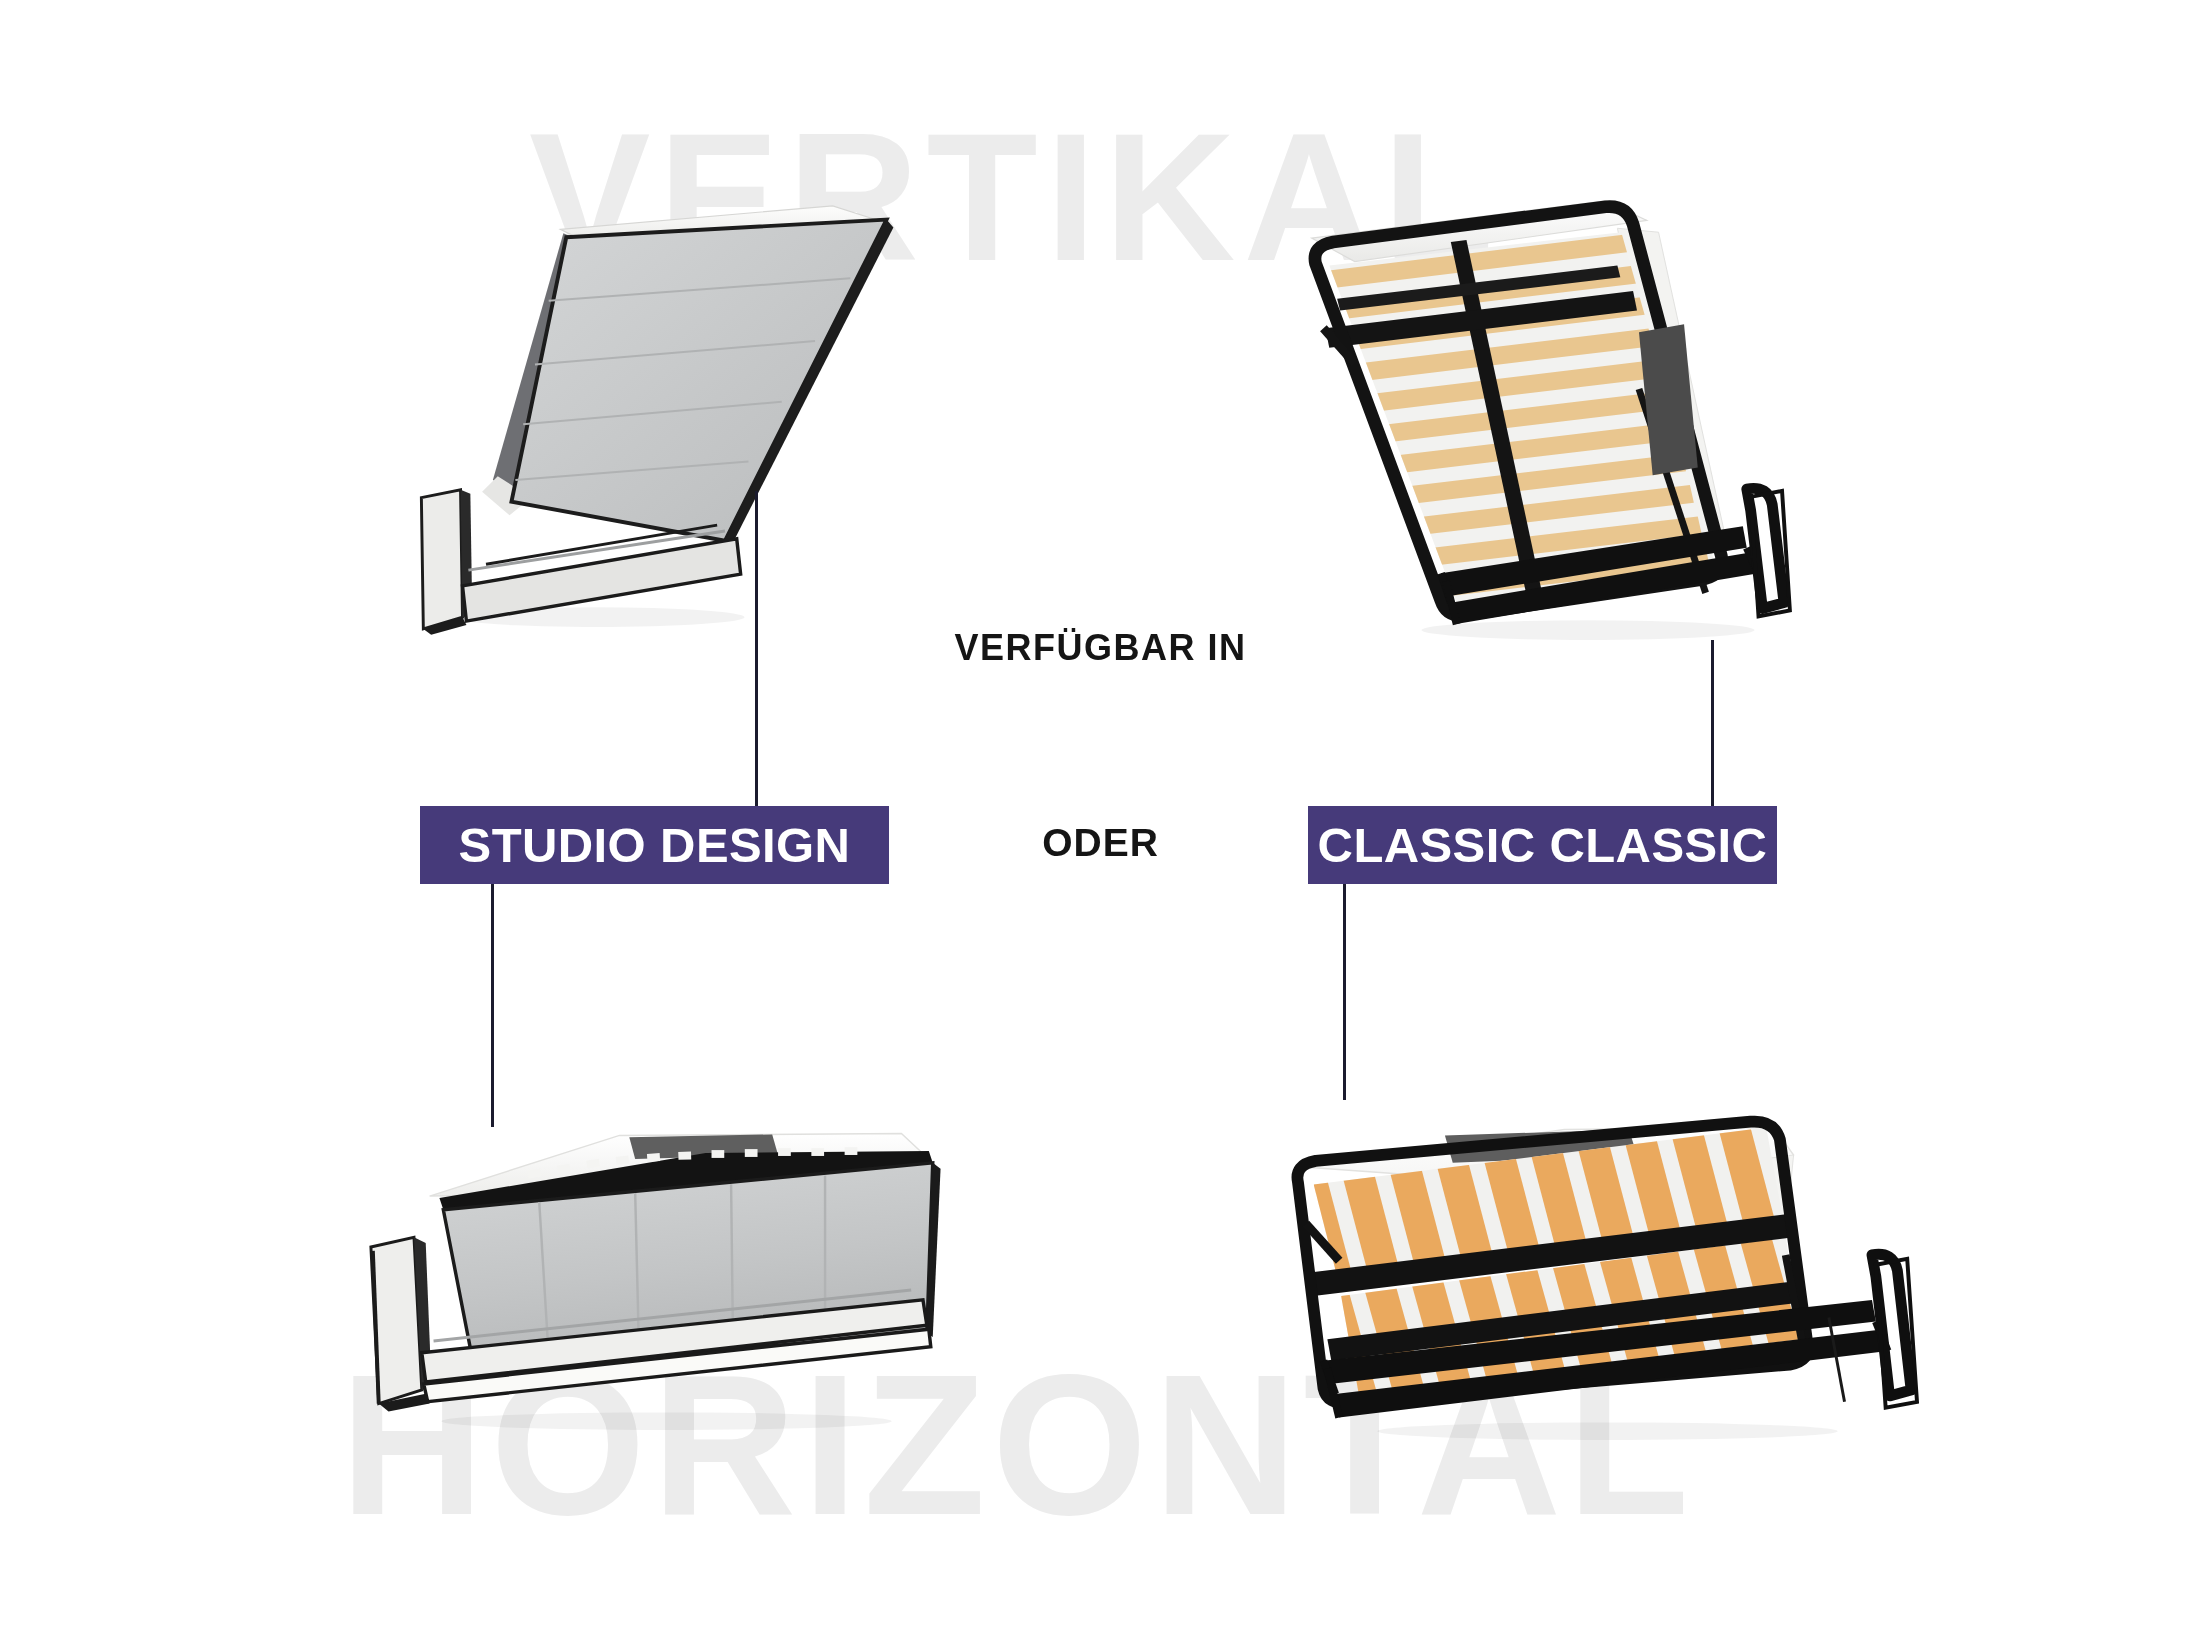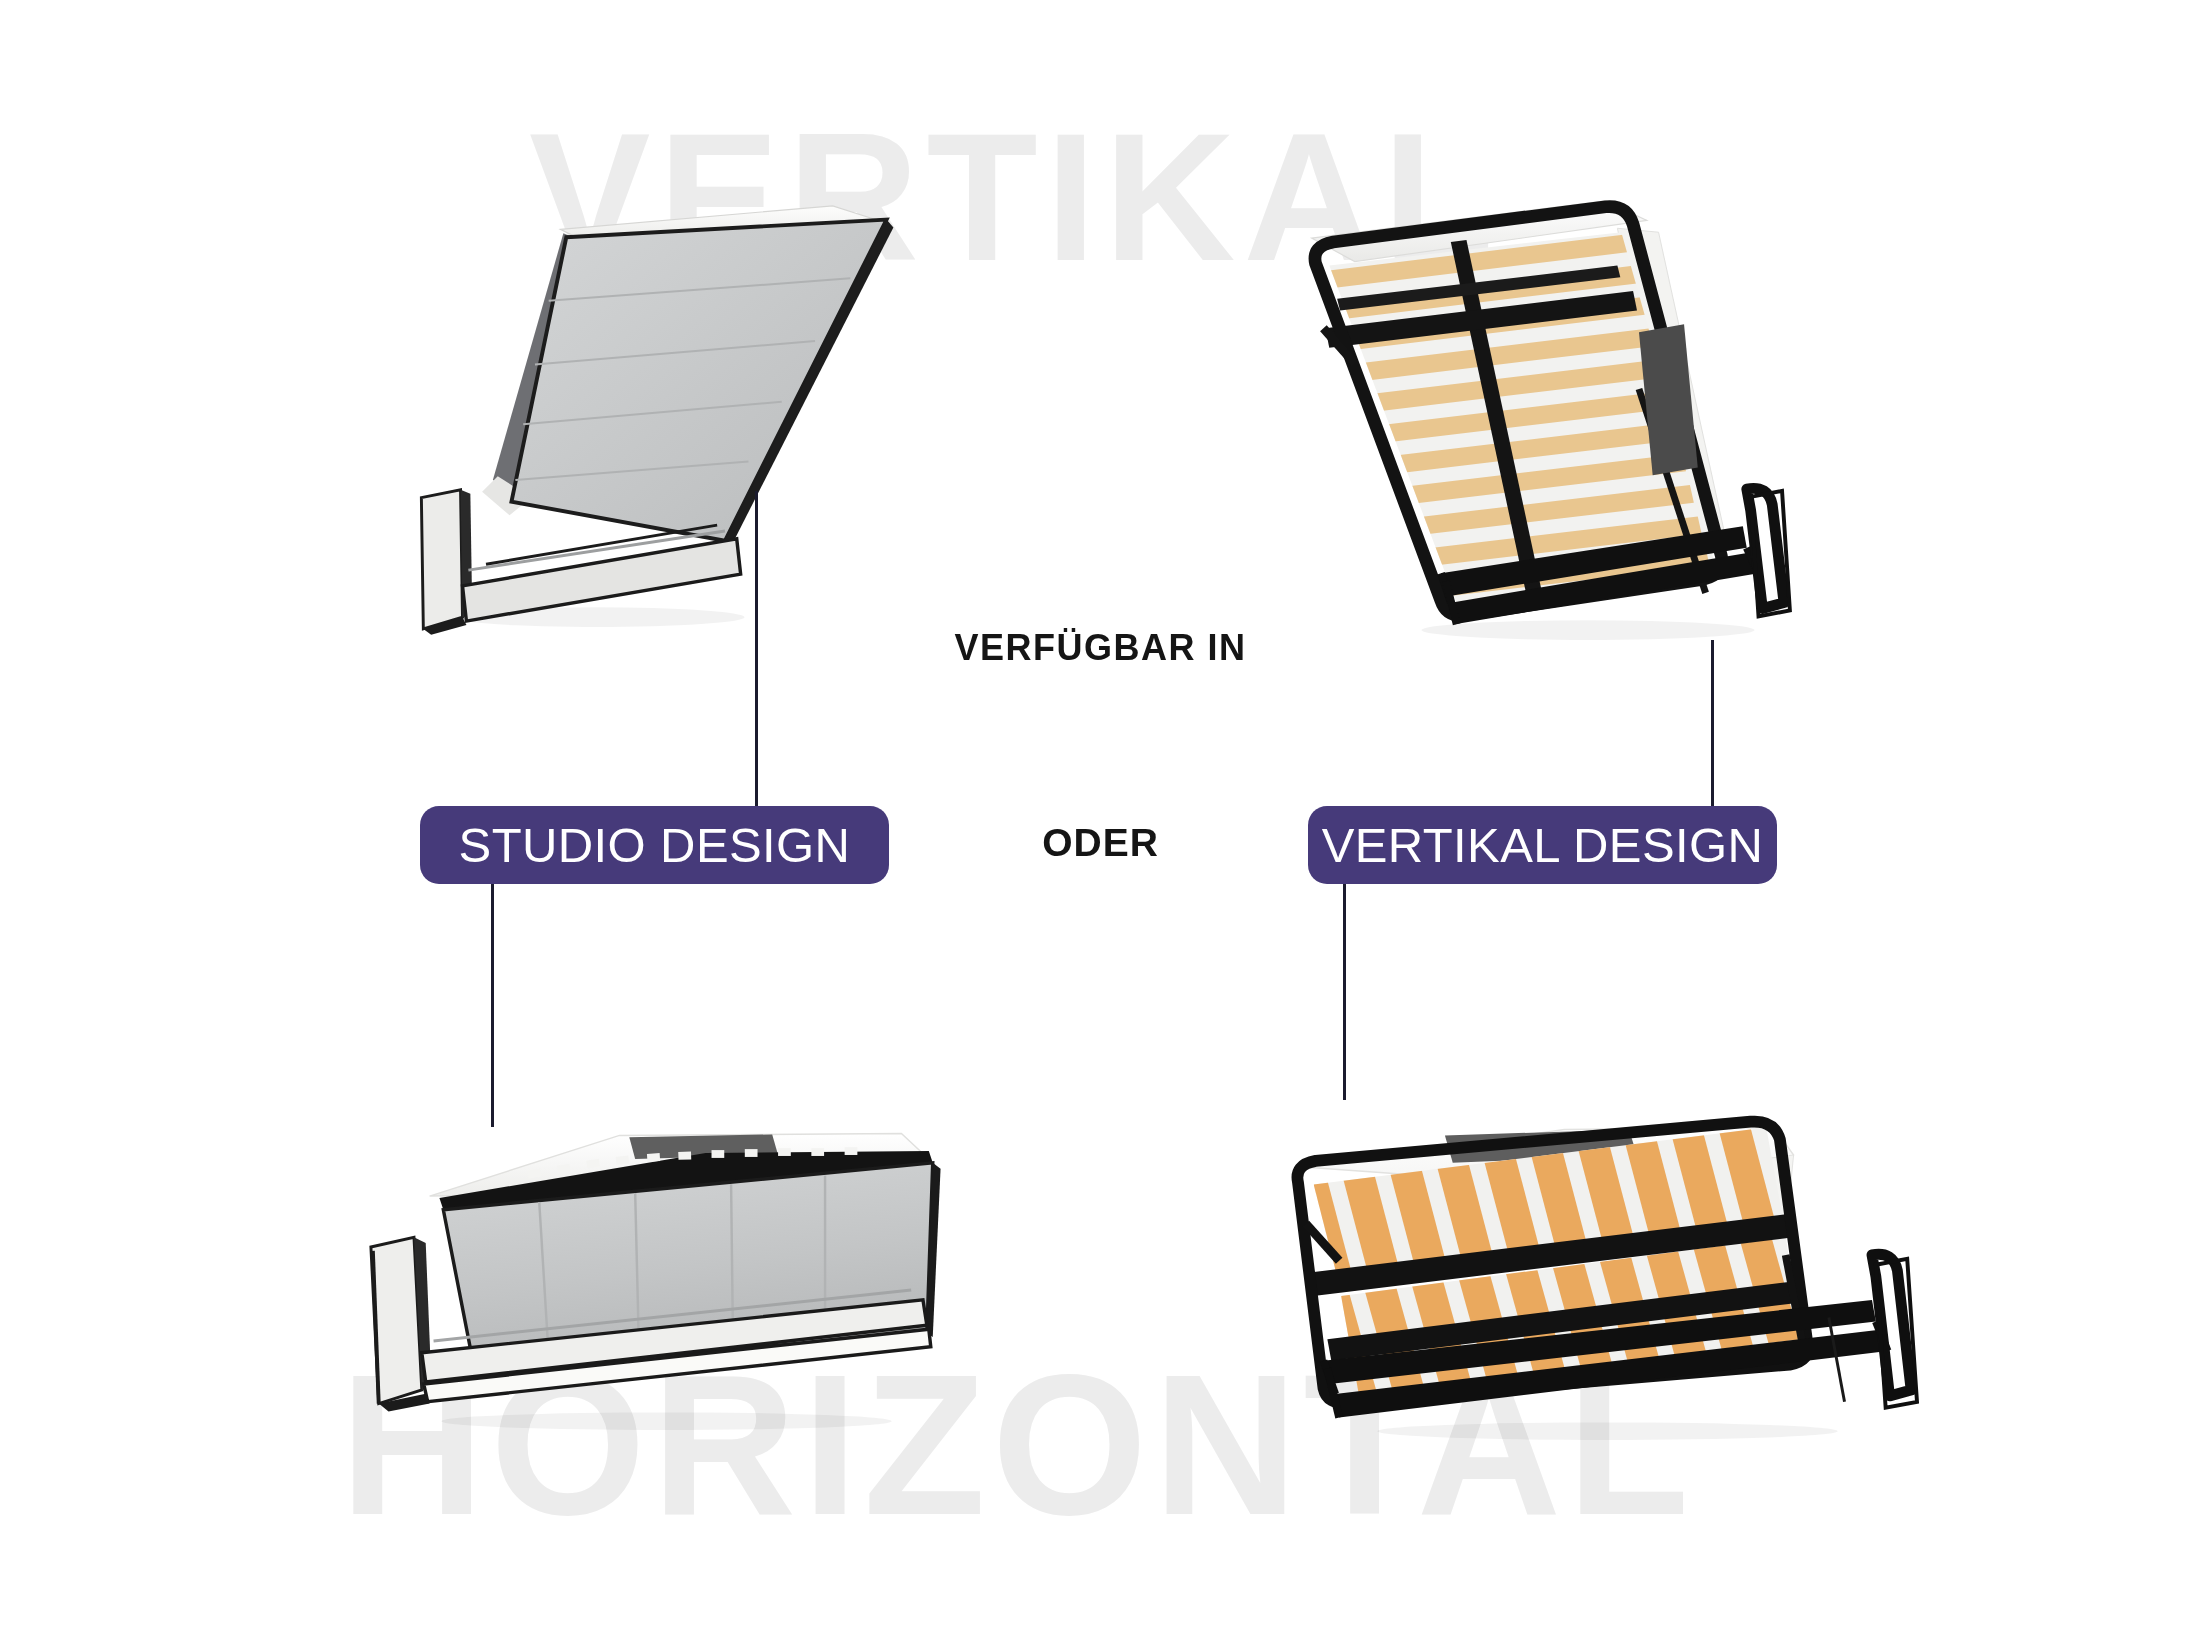--- a/index.html
+++ b/index.html
@@ -64,29 +64,28 @@
     top: 821px;
     font-size: 39px;
     letter-spacing: 1px;
   }
 
   
   .badge {
     position: absolute;
     background: #463A7A;
     color: #ffffff;
-    font-weight: 400;
+    font-weight: 700;
     font-size: 49px;
     letter-spacing: 0.4px;
     height: 78px;
     line-height: 78px;
     text-align: center;
     white-space: nowrap;
     font-family: "Liberation Sans", sans-serif;
-    border-radius: 19px;
   }
   #badge-studio {
     left: 420px;
     top: 806px;
     width: 469px;
   }
   #badge-classic {
     left: 1308px;
     top: 806px;
     width: 469px;
@@ -364,16 +363,16 @@
   <div class="connector" id="conn-studio-bot"></div>
   <div class="connector" id="conn-classic-top"></div>
   <div class="connector" id="conn-classic-bot"></div>
 
   <div class="center-text" id="txt-verfuegbar">VERFÜGBAR IN</div>
 
   <div class="center-text" id="txt-oder">ODER</div>
 
   <div class="badge" id="badge-studio">STUDIO DESIGN</div>
 
-  <div class="badge" id="badge-classic">VERTIKAL DESIGN</div>
+  <div class="badge" id="badge-classic">CLASSIC CLASSIC</div>
 
 </div>
 
 
 </body></html>

